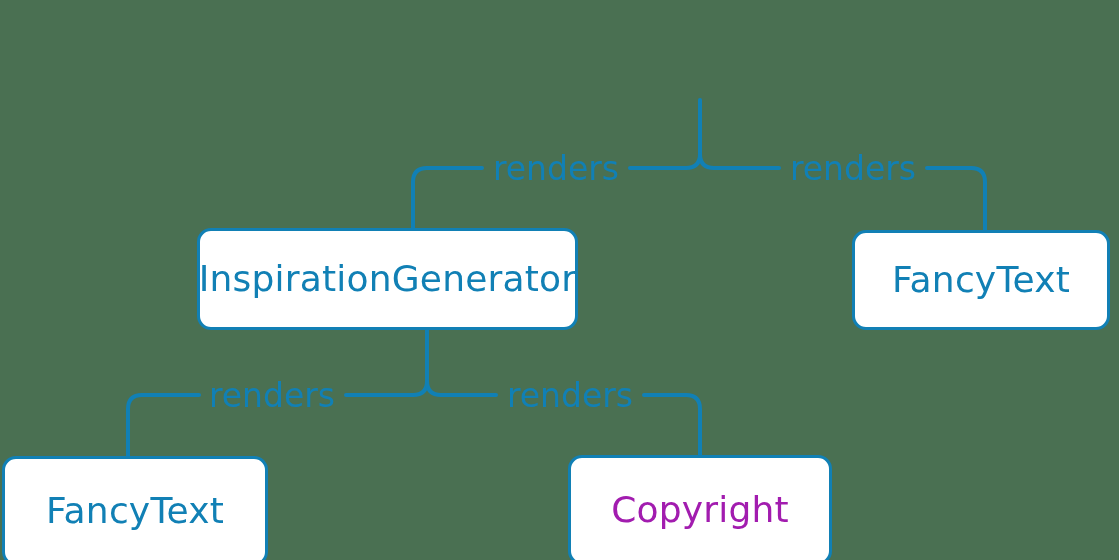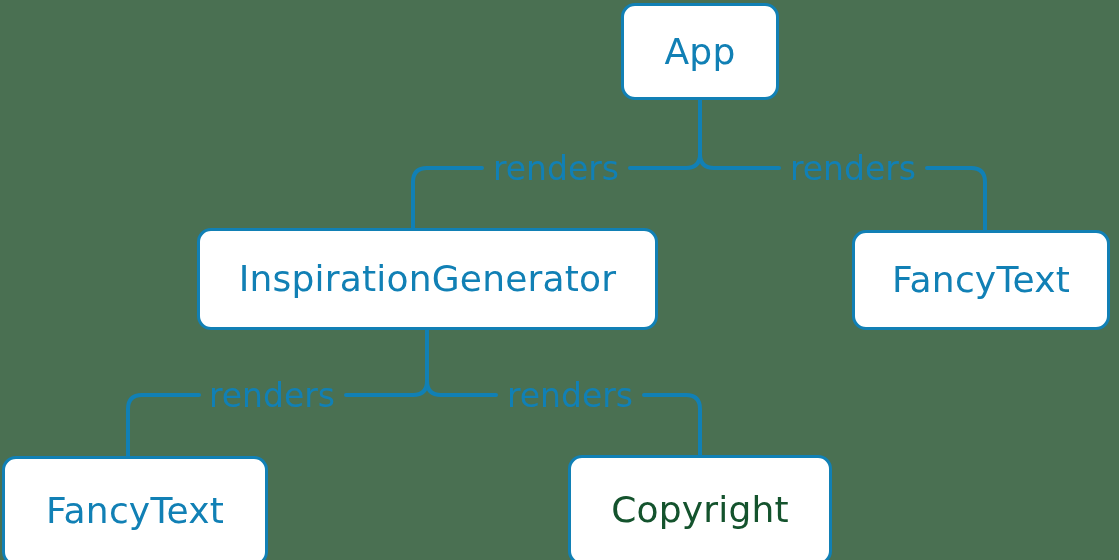--- a/index.html
+++ b/index.html
@@ -58,38 +58,35 @@
 
 <div id="diagram-root" style="background: rgb(74, 112, 82);">
 
   <svg id="edge-layer" viewBox="0 0 1119 560" width="1119" height="560" xmlns="http://www.w3.org/2000/svg" fill="none">
       <path d="M 700 100 L 700 154 Q 700 168 686 168 L 630 168 M 482 168 L 427 168 Q 413 168 413 182 L 413 228" stroke="#1180b5" stroke-width="4" stroke-linecap="round" fill="none"></path>
       <path d="M 700 154 Q 700 168 714 168 L 779 168 M 927 168 L 971 168 Q 985 168 985 182 L 985 230" stroke="#1180b5" stroke-width="4" stroke-linecap="round" fill="none"></path>
       <path d="M 427 330 L 427 381 Q 427 395 413 395 L 346 395 M 199 395 L 142 395 Q 128 395 128 409 L 128 456" stroke="#1180b5" stroke-width="4" stroke-linecap="round" fill="none"></path>
       <path d="M 427 381 Q 427 395 441 395 L 496 395 M 644 395 L 686 395 Q 700 395 700 409 L 700 455" stroke="#1180b5" stroke-width="4" stroke-linecap="round" fill="none"></path>
     </svg>
 
-  <div class="node" style="left: 621px; top: 3px; width: 158px; height: 97px; border-color: rgb(17, 128, 181); background: rgb(255, 255, 255);">
-    <span class="node-label" style="font-size: 36px; color: rgb(17, 128, 181);">App</span>
-  </div>
 
-  <div class="node" style="left: 197px; top: 228px; width: 461px; height: 102px; border-color: rgb(17, 128, 181); background: rgb(255, 255, 255);">
+  <div class="node" style="left: 197px; top: 228px; width: 381px; height: 102px; border-color: rgb(17, 128, 181); background: rgb(255, 255, 255);">
     <span class="node-label" style="font-size: 36px; color: rgb(17, 128, 181);">InspirationGenerator</span>
   </div>
 
   <div class="node" style="left: 852px; top: 230px; width: 258px; height: 100px; border-color: rgb(17, 128, 181); background: rgb(255, 255, 255);">
     <span class="node-label" style="font-size: 36px; color: rgb(17, 128, 181);">FancyText</span>
   </div>
 
   <div class="node" style="left: 2px; top: 456px; width: 266px; height: 110px; border-color: rgb(17, 128, 181); background: rgb(255, 255, 255);">
     <span class="node-label" style="font-size: 36px; color: rgb(17, 128, 181);">FancyText</span>
   </div>
 
   <div class="node" style="left: 568px; top: 455px; width: 264px; height: 110px; border-color: rgb(17, 128, 181); background: rgb(255, 255, 255);">
-    <span class="node-label" style="font-size: 36px; color: #14532d;">Copyright</span>
+    <span class="node-label" style="font-size: 36px; color: #a21caf;">Copyright</span>
   </div>
 
   <span class="edge-label" style="left: 556px; top: 168px; color: rgb(17, 128, 181);">renders</span>
   <span class="edge-label" style="left: 853px; top: 168px; color: rgb(17, 128, 181);">renders</span>
   <span class="edge-label" style="left: 272px; top: 395px; color: rgb(17, 128, 181);">renders</span>
   <span class="edge-label" style="left: 570px; top: 395px; color: rgb(17, 128, 181);">renders</span>
 
 </div>
 
 </body></html>

